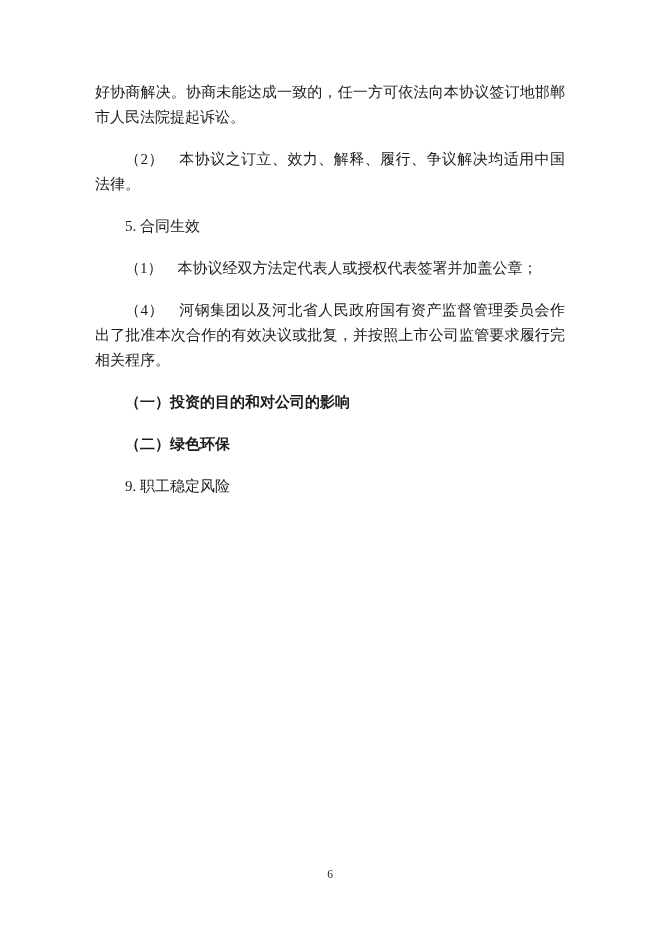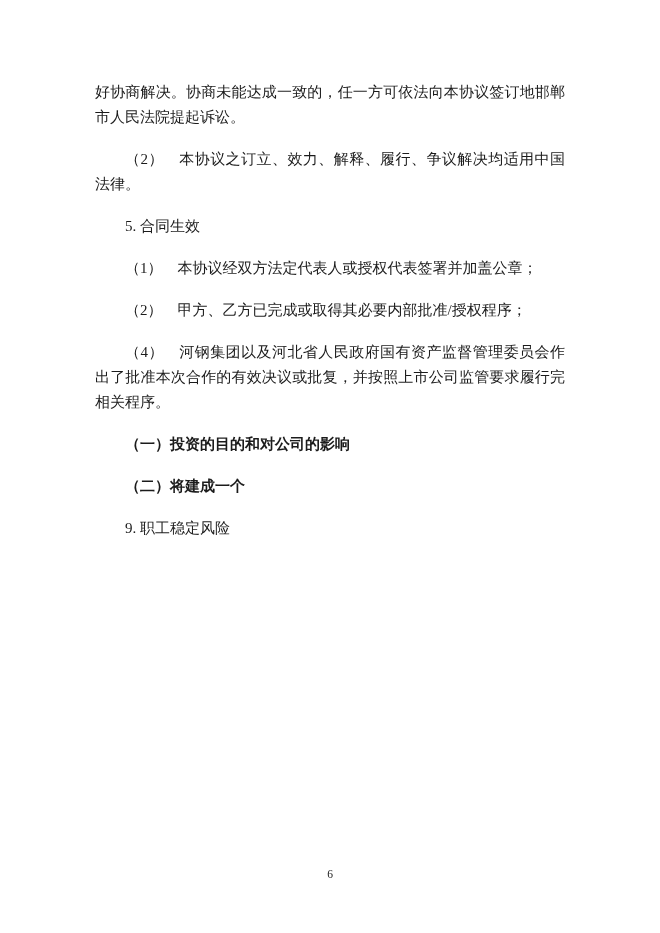--- a/index.html
+++ b/index.html
@@ -39,20 +39,19 @@
 </style>
 </head>
 <body>
 
 <div class="page">
   <div class="content">
     <p class="para">好协商解决。协商未能达成一致的，任一方可依法向本协议签订地邯郸市人民法院提起诉讼。</p>
     <p class="para ind">（2）　本协议之订立、效力、解释、履行、争议解决均适用中国法律。</p>
     <p class="para ind">5. 合同生效</p>
     <p class="para ind">（1）　本协议经双方法定代表人或授权代表签署并加盖公章；</p>
-    <p class="para ind">（2）　甲方、乙方已完成或取得其必要内部批准/授权程序；</p>
     <p class="para ind">（4）　河钢集团以及河北省人民政府国有资产监督管理委员会作出了批准本次合作的有效决议或批复，并按照上市公司监管要求履行完相关程序。</p>
     <p class="para ind bold">（一）投资的目的和对公司的影响</p>
-    <p class="para ind bold">（二）将建成一个</p>
+    <p class="para ind bold">（二）绿色环保</p>
     <p class="para ind">9. 职工稳定风险</p>
   </div>
   <div class="page-number">6</div>
 </div>
 
 </body></html>

